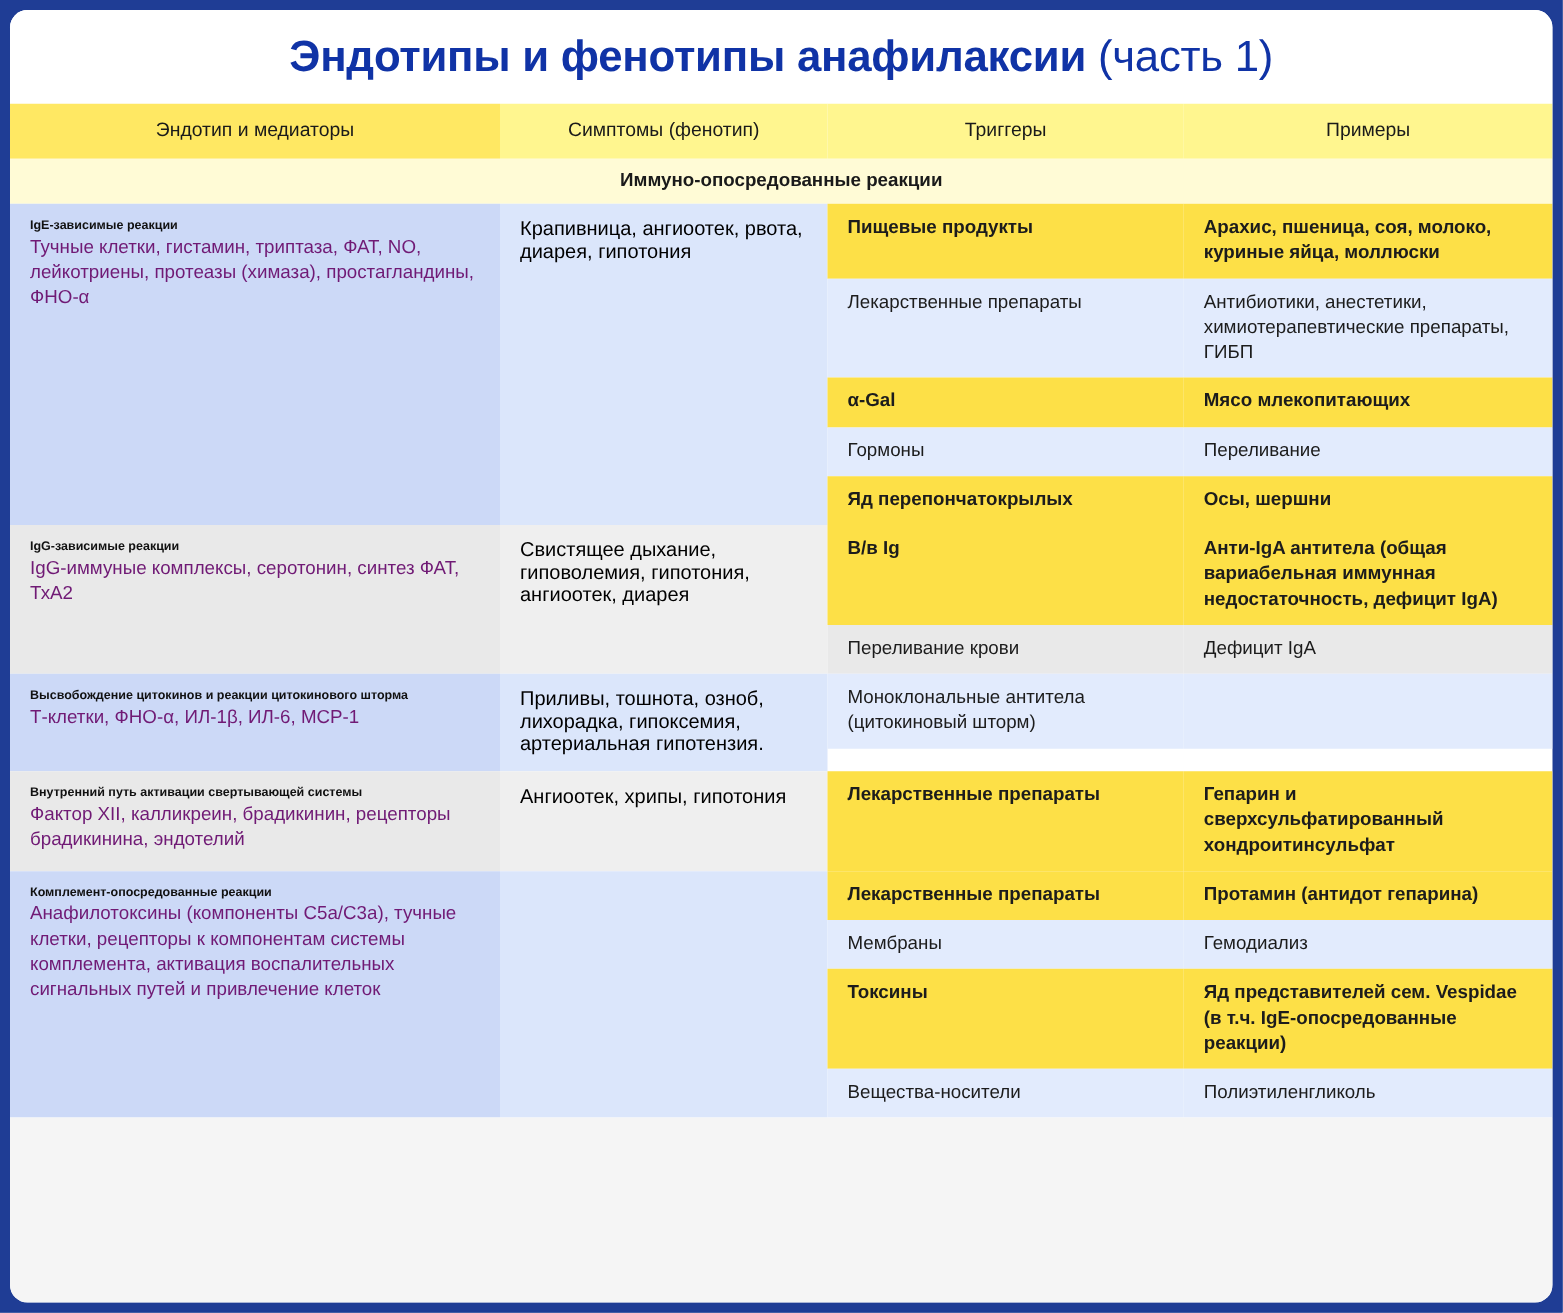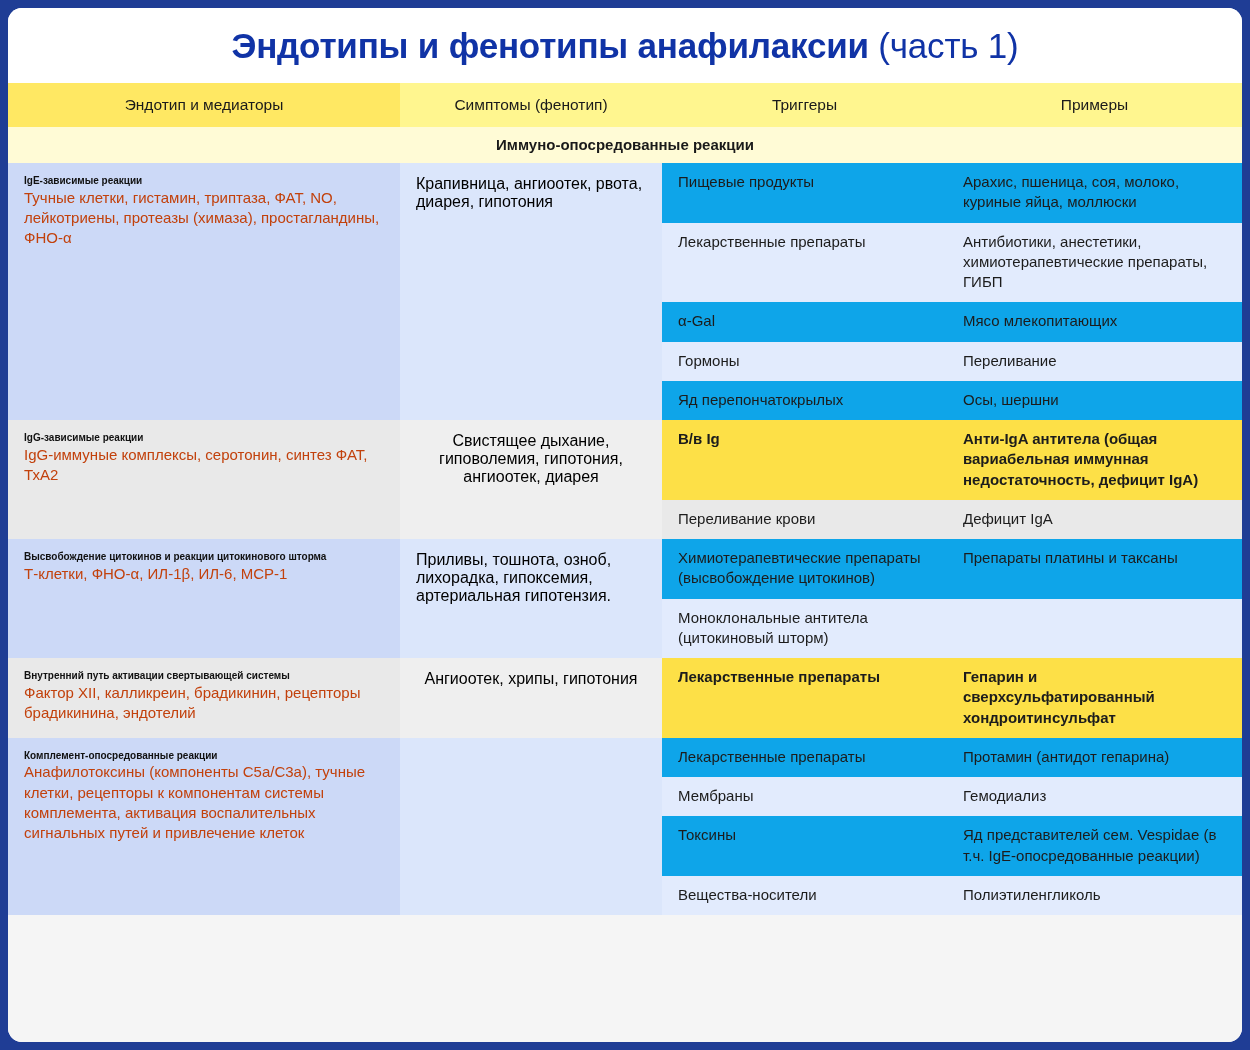--- a/index.html
+++ b/index.html
@@ -66,32 +66,32 @@
     text-align: center;
     font-size: 15px;
     font-weight: bold;
     color: #1a1a1a;
     padding: 9px 0 10px 0;
   }
 
   .cell { vertical-align: top; padding: 12px 16px 12px 16px; }
 
   .endo-title { font-size: 10px; font-weight: bold; color: #111; line-height: 1.27; }
-  .endo-body  { font-size: 15px; color: #c2410c; line-height: 1.34; }
+  .endo-body  { font-size: 15px; color: #701a75; line-height: 1.34; }
   .trig-text  { font-size: 15px; color: #1c1c1c; line-height: 1.35; }
   .ex-text    { font-size: 15px; color: #1c1c1c; line-height: 1.35; }
 
   
   .bgA1 { background: #ccd9f7; }  
   .bgA2 { background: #dbe6fb; }  
-  .bgA3 { background: #0ea5e9; }  
+  .bgA3 { background: #fde047; font-weight: bold; }  
   .bgA4 { background: #e2ebfd; }  
 
   .bgB1 { background: #e9e9e9; }  
-  .bgB2 { background: #efefef; text-align: center; }  
+  .bgB2 { background: #efefef; }  
   .bgB3 { background: #e9e9e9; }  
   .bgB4 { background: #fde047; font-weight: bold; }  
 
   
   .sub { width: 100%; border-collapse: collapse; table-layout: fixed; }
   .sub col.s1 { width: 285px; }
   .sub col.s2 { width: 295px; }
   .sub td { vertical-align: top; padding: 9px 16px 10px 16px; }
 
   
@@ -206,24 +206,20 @@
           <div class="endo-body">Т-клетки, ФНО-α, ИЛ-1β, ИЛ-6, МСР-1</div>
         </td>
         <td class="cell bgA2">Приливы, тошнота, озноб, лихорадка, гипоксемия, артериальная гипотензия.</td>
         <td class="cell" colspan="2" style="padding:0;">
           <table class="sub">
                 <colgroup>
                   <col class="s1">
                   <col class="s2">
                 </colgroup>
             <tbody>
-                  <tr>
-              <td class="bgA3 trig-text">Химиотерапевтические препараты (высвобождение цитокинов)</td>
-              <td class="bgA3 ex-text">Препараты платины и таксаны</td>
-            </tr>
             <tr>
               <td class="bgA4 trig-text">Моноклональные антитела (цитокиновый шторм)</td>
               <td class="bgA4 ex-text"></td>
             </tr>
           </tbody>
               </table>
         </td>
       </tr>
 
       <tr>

